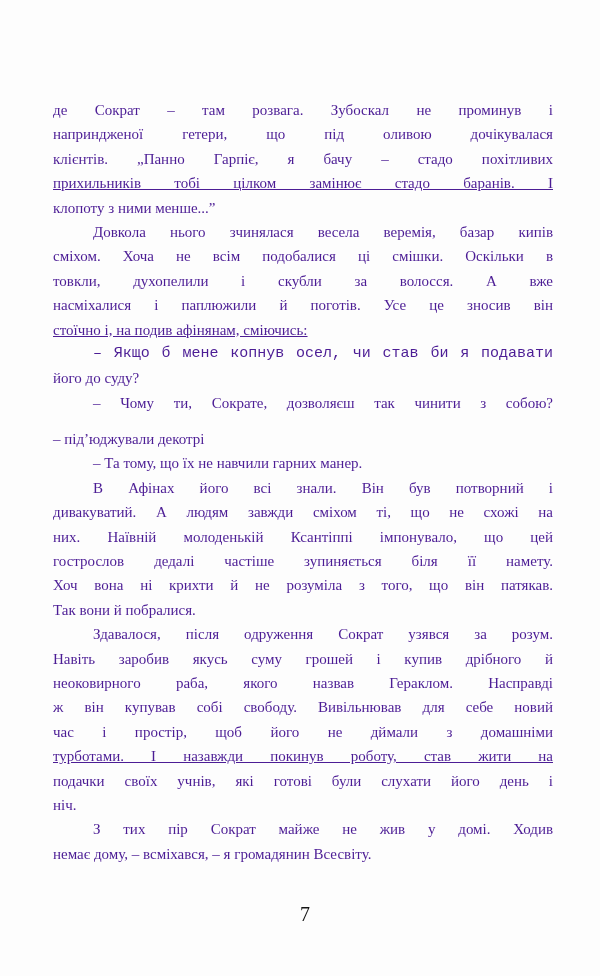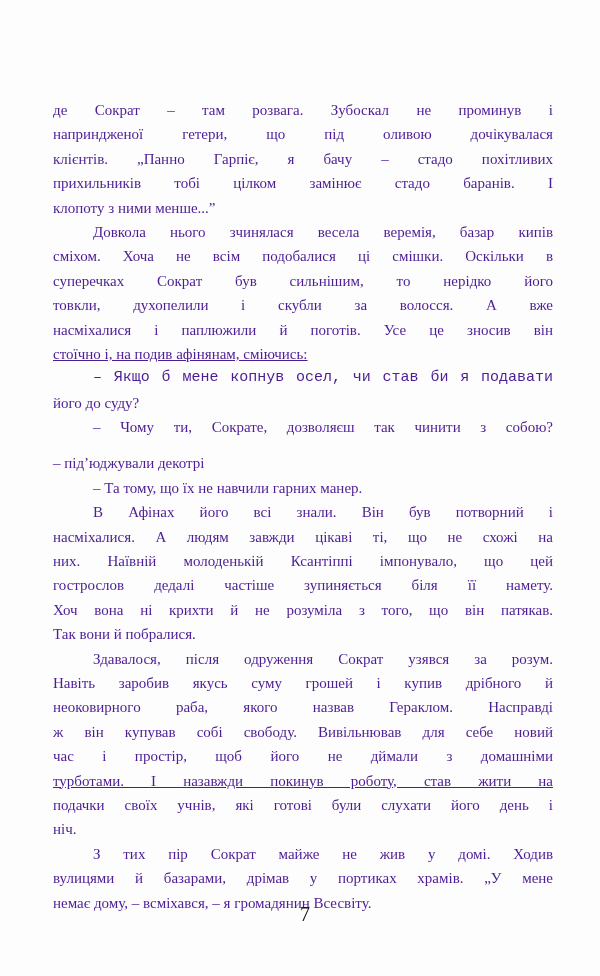--- a/index.html
+++ b/index.html
@@ -56,45 +56,43 @@
     }
   </style>
 </head>
 <body>
 
 <div class="page">
   <div class="text-block" id="text-block">
       <span class="line" style="white-space: nowrap;">де Сократ – там розвага. Зубоскал не проминув і</span>
       <span class="line" style="white-space: nowrap;">наприндженої гетери, що під оливою дочікувалася</span>
       <span class="line" style="white-space: nowrap;">клієнтів. „Панно Гарпіє, я бачу – стадо похітливих</span>
-      <span class="line" style="white-space: nowrap;">прихильників тобі цілком замінює стадо баранів. І</span>
+      <span class="line" style="white-space: nowrap; text-decoration: underline;">прихильників тобі цілком замінює стадо баранів. І</span>
       <span class="line last" style="white-space: nowrap;">клопоту з ними менше...”</span>
       <span class="line indent" style="white-space: nowrap;">Довкола нього зчинялася весела веремія, базар кипів</span>
       <span class="line" style="white-space: nowrap;">сміхом. Хоча не всім подобалися ці смішки. Оскільки в</span>
-      <span class="line" style="white-space: nowrap;">суперечках Сократ був сильнішим, то нерідко його</span>
       <span class="line" style="white-space: nowrap;">товкли, духопелили і скубли за волосся. А вже</span>
       <span class="line" style="white-space: nowrap;">насміхалися і паплюжили й поготів. Усе це зносив він</span>
       <span class="line last" style="white-space: nowrap; text-decoration: underline;">стоїчно і, на подив афінянам, сміючись:</span>
       <span class="line indent" style="white-space: nowrap; font-family: Liberation Mono, monospace;">– Якщо б мене копнув осел, чи став би я подавати</span>
       <span class="line last" style="white-space: nowrap;">його до суду?</span>
       <span class="line indent" style="white-space: nowrap;">– Чому ти, Сократе, дозволяєш так чинити з собою?</span>
       <span class="line last" style="white-space: nowrap; margin-top: 12px;">– під’юджували декотрі</span>
       <span class="line indent last" style="white-space: nowrap;">– Та тому, що їх не навчили гарних манер.</span>
       <span class="line indent" style="white-space: nowrap;">В Афінах його всі знали. Він був потворний і</span>
-      <span class="line" style="white-space: nowrap;">насміхалися. А людям завжди цікаві ті, що не схожі на</span>
+      <span class="line" style="white-space: nowrap;">дивакуватий. А людям завжди сміхом ті, що не схожі на</span>
       <span class="line" style="white-space: nowrap;">них. Наївній молоденькій Ксантіппі імпонувало, що цей</span>
       <span class="line" style="white-space: nowrap;">гострослов дедалі частіше зупиняється біля її намету.</span>
       <span class="line" style="white-space: nowrap;">Хоч вона ні крихти й не розуміла з того, що він патякав.</span>
       <span class="line last" style="white-space: nowrap; font-family: Liberation Serif, serif;">Так вони й побралися.</span>
       <span class="line indent" style="white-space: nowrap;">Здавалося, після одруження Сократ узявся за розум.</span>
       <span class="line" style="white-space: nowrap; font-family: Liberation Serif, serif;">Навіть заробив якусь суму грошей і купив дрібного й</span>
       <span class="line" style="white-space: nowrap;">неоковирного раба, якого назвав Гераклом. Насправді</span>
       <span class="line" style="white-space: nowrap;">ж він купував собі свободу. Вивільнював для себе новий</span>
       <span class="line" style="white-space: nowrap;">час і простір, щоб його не дймали з домашніми</span>
       <span class="line" style="white-space: nowrap; text-decoration: underline;">турботами. І назавжди покинув роботу, став жити на</span>
       <span class="line" style="white-space: nowrap;">подачки своїх учнів, які готові були слухати його день і</span>
       <span class="line last" style="white-space: nowrap;">ніч.</span>
       <span class="line indent" style="white-space: nowrap;">З тих пір Сократ майже не жив у домі. Ходив</span>
-      <span class="line" style="white-space: nowrap;">вулицями й базарами, дрімав у портиках храмів. „У мене</span>
       <span class="line last" style="white-space: nowrap;">немає дому, – всміхався, – я громадянин Всесвіту.</span>
     </div>
   <div class="page-number">7</div>
 </div>
 
 </body></html>

